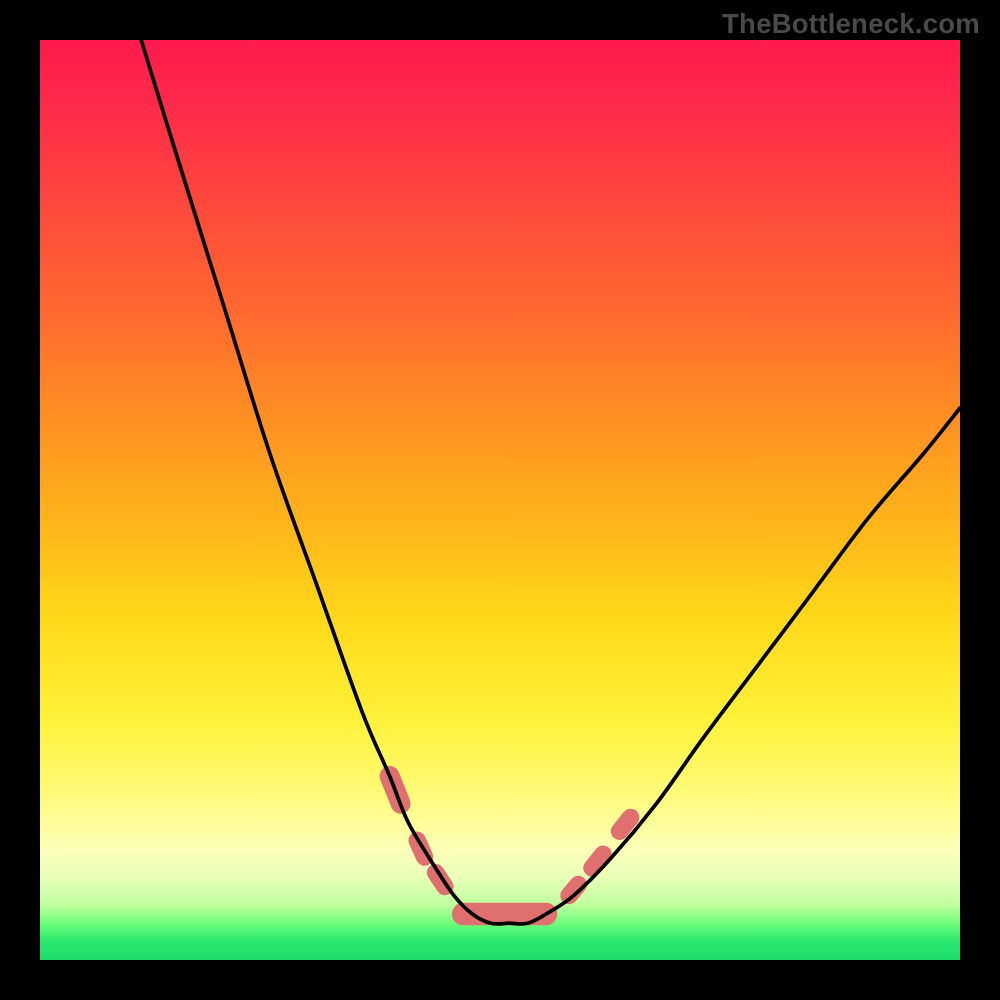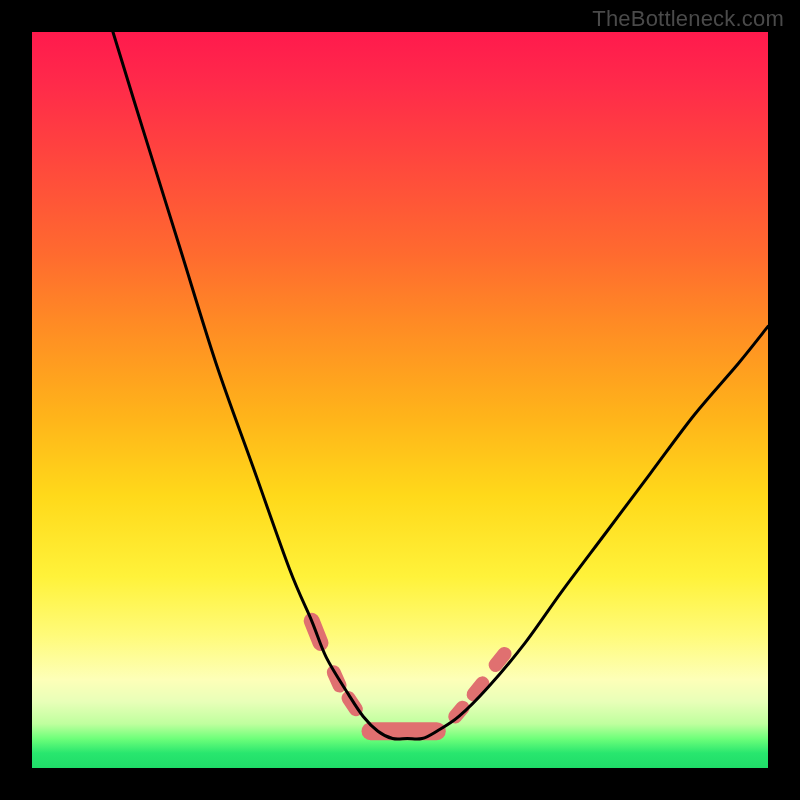--- a/index.html
+++ b/index.html
@@ -41,21 +41,21 @@
       #28e66e 98%,
       #1fdc68 100%
     );
   }
   .watermark {
     position: absolute;
     top: 6px;
     right: 16px;
     font-family: Arial, Helvetica, sans-serif;
     font-size: 22px;
-    font-weight: 400;
+    font-weight: 700;
     color: #4a4a4a;
     letter-spacing: 0.2px;
     user-select: none;
     text-align: center;
   }
   svg.curve {
     position: absolute;
     top: 0;
     left: 0;
     width: 736px;

